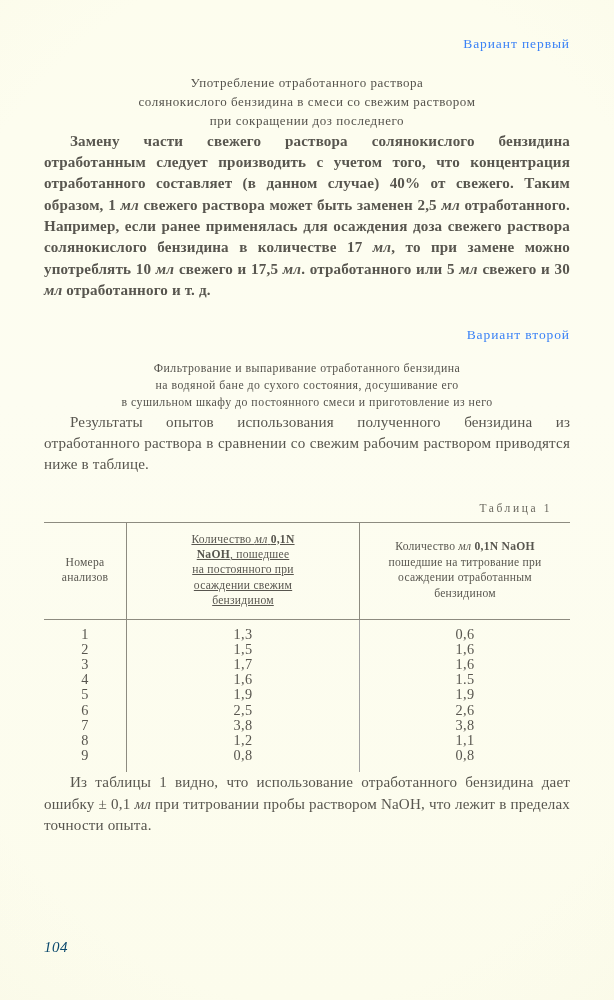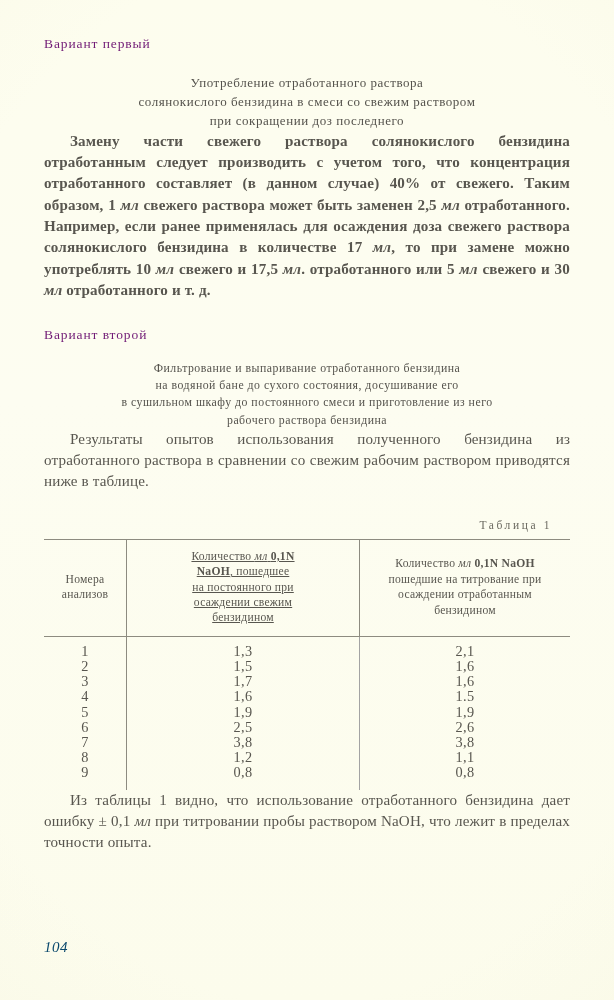--- a/index.html
+++ b/index.html
@@ -25,24 +25,24 @@
     pointer-events: none;
   }
   .page {
     position: absolute;
     inset: 0;
     padding: 0 44px;
     box-sizing: border-box;
   }
 
   .h-variant {
-    text-align: left;
+    text-align: right;
     font-size: 13.5px;
     letter-spacing: 0.9px;
-    color: #701a75;
+    color: #3b82f6;
   }
   .h-variant-1 { margin-top: 36px; }
   .h-variant-2 { margin-top: 0; }
 
   .h-sub {
     text-align: center;
     font-size: 13px;
     letter-spacing: 0.55px;
     line-height: 1.45;
     color: #54524c;
@@ -134,21 +134,20 @@
   </div>
 
   <p class="body para-1"><span class="ind"></span><span>Замену части свежего раствора солянокислого бензидина отработанным следует производить с учетом того, что концентрация отработанного составляет (в данном случае) 40% от свежего. Таким образом, 1 <span class="it">мл</span> свежего раствора может быть заменен 2,5 <span class="it">мл</span> отработанного. Например, если ранее применялась для осаждения доза свежего раствора солянокислого бензидина в количестве 17 <span class="it">мл</span>, то при замене можно употреблять 10 <span class="it">мл</span> свежего и 17,5 <span class="it">мл</span>. отработанного или 5 <span class="it">мл</span> свежего и 30 <span class="it">мл</span> отработанного и т. д.</span></p>
 
   <div class="h-variant h-variant-2 para-2">Вариант второй</div>
 
   <div class="h-sub h-sub-2">
     <div>Фильтрование и выпаривание отработанного бензидина</div>
     <div>на водяной бане до сухого состояния, досушивание  его</div>
     <div>в сушильном шкафу до постоянного смеси и приготовление  из  него</div>
-    <div>рабочего  раствора  бензидина</div>
   </div>
 
   <p class="body para-3"><span class="ind"></span><span>Результаты опытов использования полученного бензидина из отработанного раствора в сравнении со свежим рабочим раствором приводятся ниже в таблице.</span></p>
 
   <div class="tbl-caption">Таблица 1</div>
 
   <table class="data">
     <thead>
       <tr>
         <th class="c1">
@@ -167,21 +166,21 @@
           <div>пошедшие на титрование при</div>
           <div>осаждении отработанным</div>
           <div>бензидином</div>
         </th>
       </tr>
     </thead>
     <tbody id="table-body">
         <tr>
           <td class="c1">1</td>
           <td class="c2">1,3</td>
-          <td class="c3">2,1</td>
+          <td class="c3">0,6</td>
         </tr>
         <tr>
           <td class="c1">2</td>
           <td class="c2">1,5</td>
           <td class="c3">1,6</td>
         </tr>
         <tr>
           <td class="c1">3</td>
           <td class="c2">1,7</td>
           <td class="c3">1,6</td>

